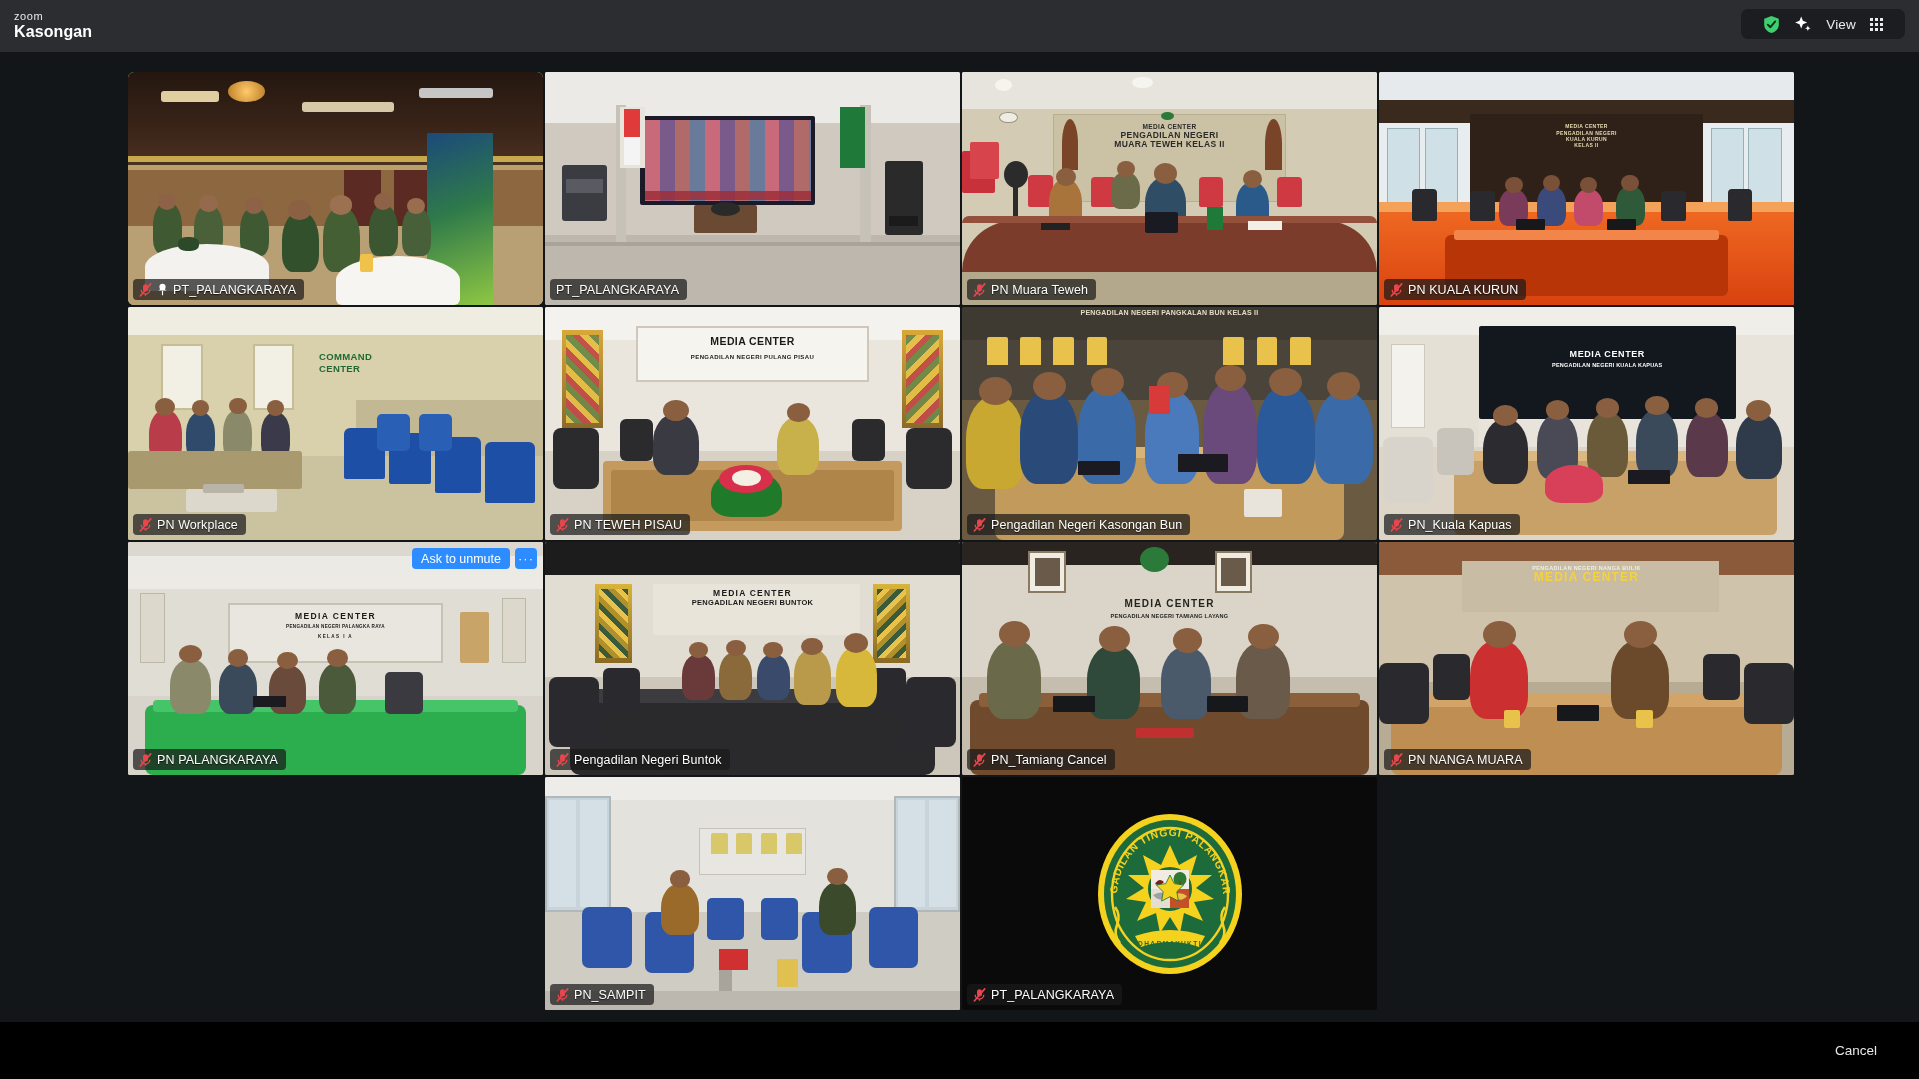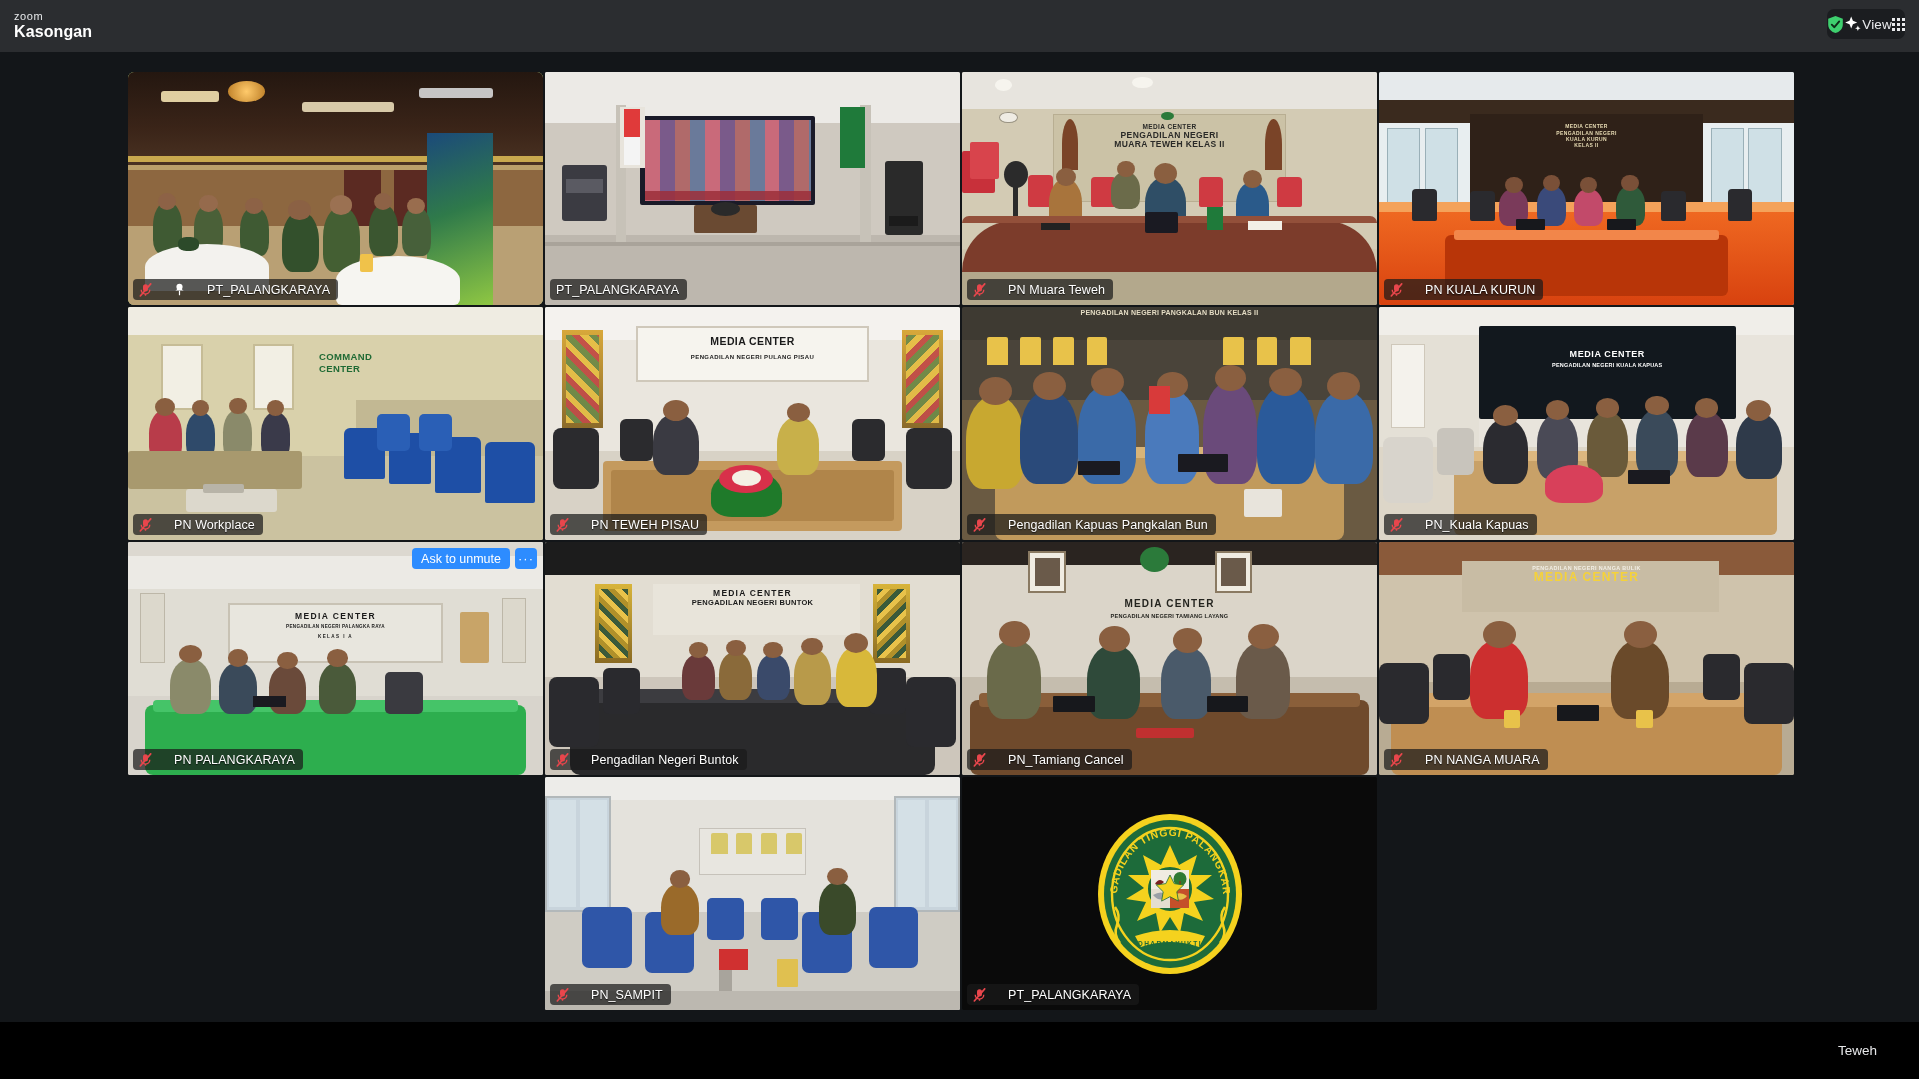--- a/index.html
+++ b/index.html
@@ -21,22 +21,22 @@
   #brand .zoom-word {
     font-size:11px; color:#e6e8ea; letter-spacing:.6px; font-weight:400;
     display:block; margin-bottom:1px;
   }
   #brand .wp-word {
     font-size:16px; color:#ffffff; font-weight:700; letter-spacing:.1px; display:block;
   }
 
   #title-right {
     position:absolute; right:14px; top:9px; height:30px;
-    display:flex; align-items:center; 
-    background:#1b1d20; border-radius:7px; padding:0 0;
+    display:flex; align-items:center; gap:14px;
+    background:#1b1d20; border-radius:7px; padding:0 22px;
   }
   #title-right .ctl { display:flex; align-items:center; cursor:default; }
   .shield-ic { width:17px; height:19px; display:block; }
   .spark-ic  { width:18px; height:18px; display:block; }
   .view-label { font-size:13.5px; color:#e9eaec; letter-spacing:.2px; }
   .grid-ic { display:grid; grid-template-columns:repeat(3,3px); grid-template-rows:repeat(3,3px); gap:2px; }
   .grid-ic i { display:block; width:3px; height:3px; background:#e9eaec; }
 
   
   #stage { position:absolute; left:0; top:52px; width:1919px; height:970px; background:#131619; }
@@ -44,21 +44,21 @@
   .tile {
     position:absolute; overflow:hidden; background:#1a1d21;
     border-radius:2px;
   }
   .tile.active { outline:3px solid #5fe08a; outline-offset:-3px; border-radius:6px; }
 
   .scene { position:absolute; inset:0; }
 
   .namebadge {
     position:absolute; left:5px; bottom:5px; height:21px;
-    display:flex; align-items:center; gap:22px;
+    display:flex; align-items:center; gap:5px;
     background:rgba(26,26,26,.72); border-radius:4px; padding:0 8px 0 6px;
     max-width:94%;
   }
   .namebadge .nm {
     font-size:12.5px; color:#fff; white-space:nowrap; letter-spacing:.1px;
     text-shadow:0 1px 1px rgba(0,0,0,.7);
   }
   .mic-muted { width:13px; height:14px; flex:0 0 13px; display:block; }
   .pin-ic { width:11px; height:13px; flex:0 0 11px; display:block; }
 
@@ -437,21 +437,21 @@
         <div class="rm" style="left:28%;top:66%;width:10%;height:6%;background:#1a1a20;border-radius:1px;"></div>
         <div class="rm" style="left:68%;top:78%;width:9%;height:12%;background:#e8e4dc;border-radius:2px;"></div>
       </div>
       <div class="namebadge">
         <svg class="mic-muted" viewBox="0 0 14 15">
           <rect x="4.3" y="1.2" width="5.4" height="8" rx="2.7" fill="#e8464c"></rect>
           <path d="M2.4 7.3 a4.6 4.6 0 0 0 9.2 0" stroke="#e8464c" stroke-width="1.5" fill="none"></path>
           <line x1="7" y1="11.6" x2="7" y2="13.6" stroke="#e8464c" stroke-width="1.5"></line>
           <line x1="1.4" y1="13.9" x2="12.6" y2="0.9" stroke="#e8464c" stroke-width="1.8" stroke-linecap="round"></line>
         </svg>
-        <span class="nm">Pengadilan Kapuas Pangkalan Bun</span>
+        <span class="nm">Pengadilan Negeri Kasongan Bun</span>
       </div>
     </div>
 
     <div class="tile" style="left:1379px; top:255px; width:415px; height:233px;">
       <div class="scene" style="background:#e8e4dc;">
         <div class="rm" style="left:0;top:0;width:100%;height:12%;background:#f0eee9;"></div>
         <div class="rm" style="left:0;top:12%;width:24%;height:50%;background:#e4e0d6;"></div>
         <div class="rm" style="left:3%;top:16%;width:8%;height:36%;background:#f4f2ec;border:1px solid #cfc8ba;"></div>
         <div class="rm" style="left:24%;top:8%;width:62%;height:40%;background:#12181e;border-radius:2px;"></div>
         <div class="sign" style="top:18%; left:55%; font-size:9px; color:#ffffff; letter-spacing:.6px;">
@@ -725,16 +725,16 @@
           <line x1="1.4" y1="13.9" x2="12.6" y2="0.9" stroke="#e8464c" stroke-width="1.8" stroke-linecap="round"></line>
         </svg>
         <span class="nm">PT_PALANGKARAYA</span>
       </div>
     </div>
 
   </div>
 
 
   <div id="cancel-row">
-    <span id="cancel-btn">Teweh</span>
+    <span id="cancel-btn">Cancel</span>
   </div>
 
 </div>
 
 </body></html>

